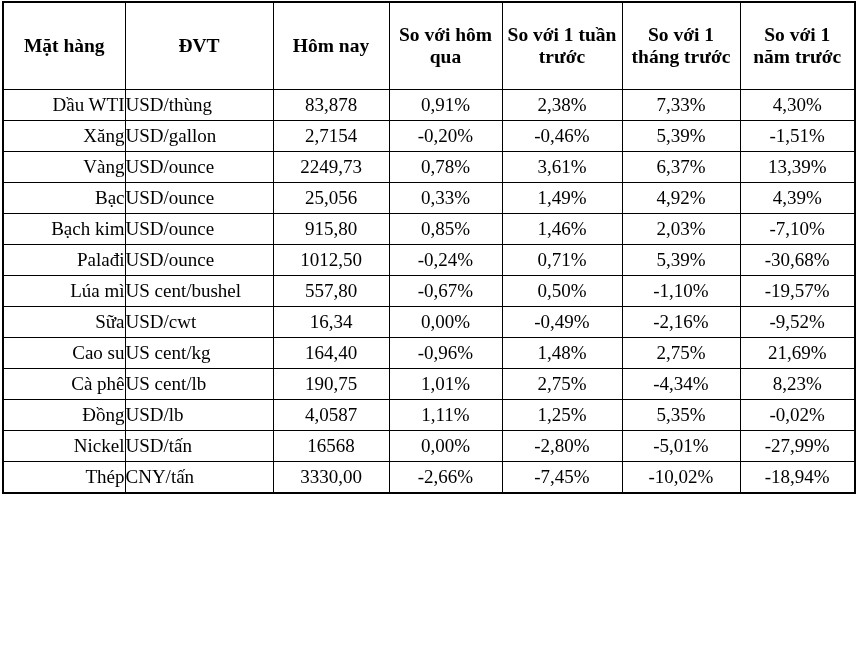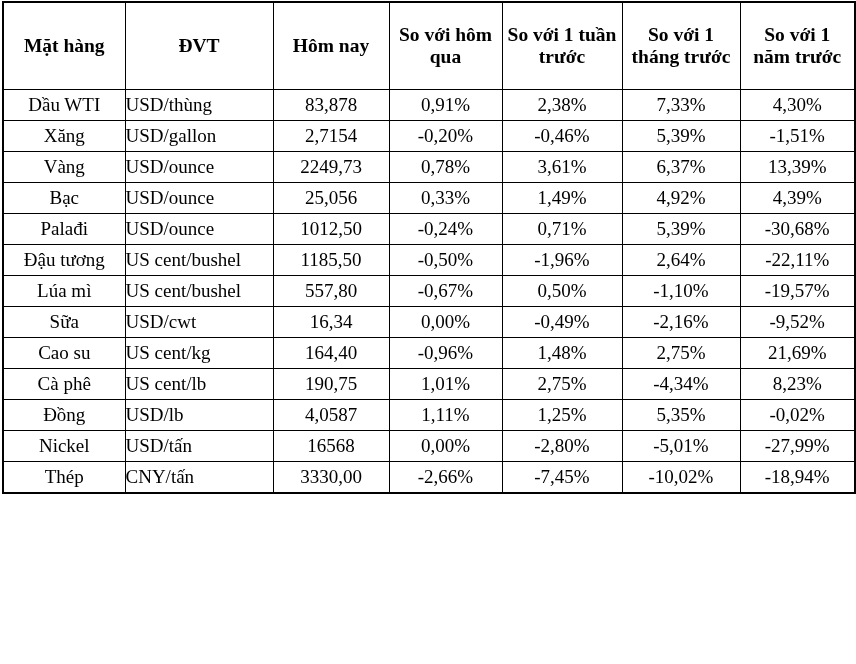--- a/index.html
+++ b/index.html
@@ -39,21 +39,21 @@
     vertical-align: middle;
     padding: 6px 4px;
     height: 74px;
     font-size: 19.5px;
   }
   table.commodity-table tbody td {
     height: 30px;
     vertical-align: middle;
   }
   td.c-name {
-    text-align: center;
+    text-align: right;
     padding-left: 10px;
   }
   td.c-unit {
     text-align: left;
     padding-left: 10px;
   }
   td.c-num {
     text-align: center;
   }
   
@@ -121,36 +121,36 @@
         <tr>
           <td class="c-name">Bạc</td>
           <td class="c-unit">USD/ounce</td>
           <td class="c-num">25,056</td>
           <td class="c-num">0,33%</td>
           <td class="c-num">1,49%</td>
           <td class="c-num">4,92%</td>
           <td class="c-num">4,39%</td>
         </tr>
         <tr>
+          <td class="c-name">Bạch kim</td>
+          <td class="c-unit">USD/ounce</td>
+          <td class="c-num">915,80</td>
+          <td class="c-num">0,85%</td>
+          <td class="c-num">1,46%</td>
+          <td class="c-num">2,03%</td>
+          <td class="c-num">-7,10%</td>
+        </tr>
+        <tr>
           <td class="c-name">Palađi</td>
           <td class="c-unit">USD/ounce</td>
           <td class="c-num">1012,50</td>
           <td class="c-num">-0,24%</td>
           <td class="c-num">0,71%</td>
           <td class="c-num">5,39%</td>
           <td class="c-num">-30,68%</td>
-        </tr>
-        <tr>
-          <td class="c-name">Đậu tương</td>
-          <td class="c-unit">US cent/bushel</td>
-          <td class="c-num">1185,50</td>
-          <td class="c-num">-0,50%</td>
-          <td class="c-num">-1,96%</td>
-          <td class="c-num">2,64%</td>
-          <td class="c-num">-22,11%</td>
         </tr>
         <tr>
           <td class="c-name">Lúa mì</td>
           <td class="c-unit">US cent/bushel</td>
           <td class="c-num">557,80</td>
           <td class="c-num">-0,67%</td>
           <td class="c-num">0,50%</td>
           <td class="c-num">-1,10%</td>
           <td class="c-num">-19,57%</td>
         </tr>

